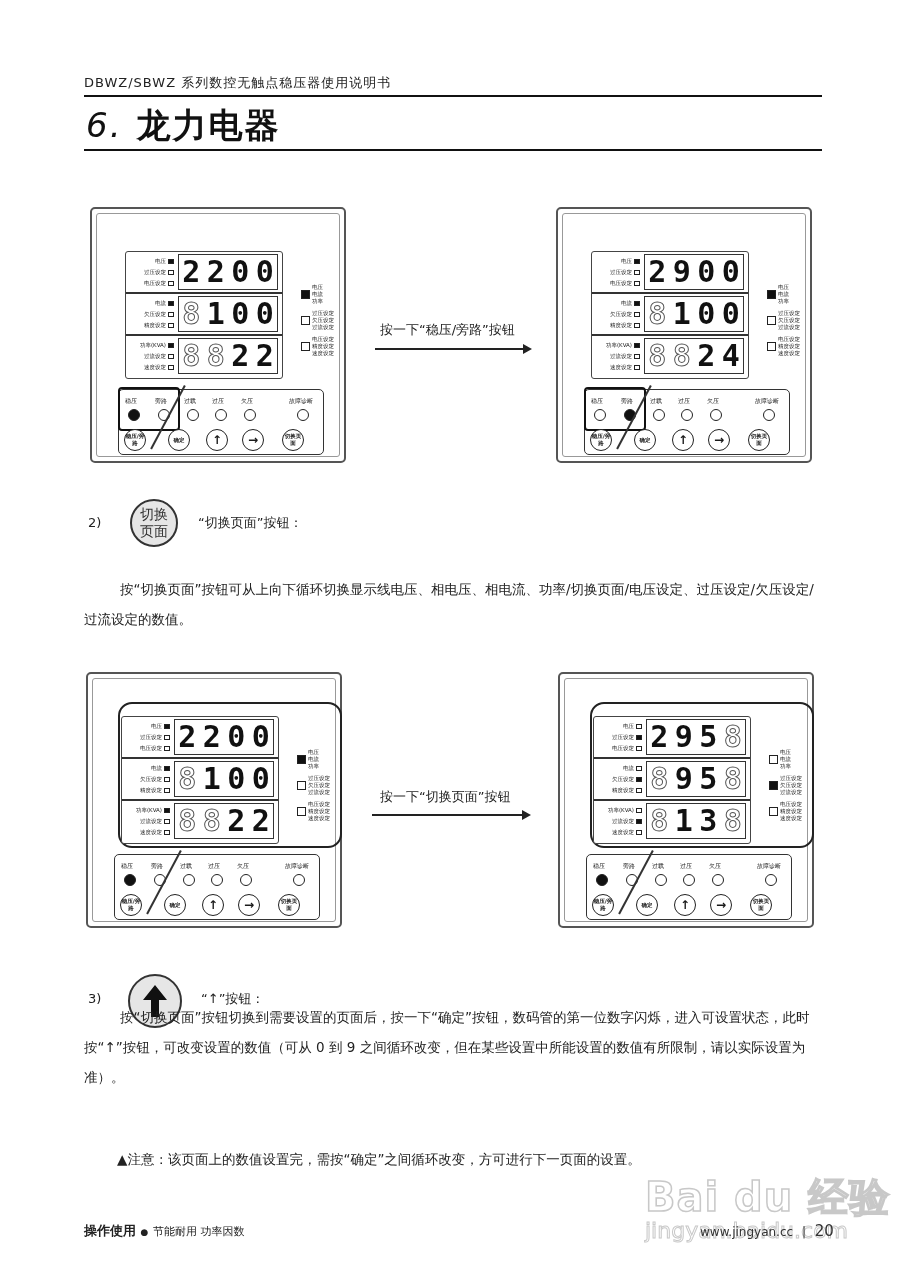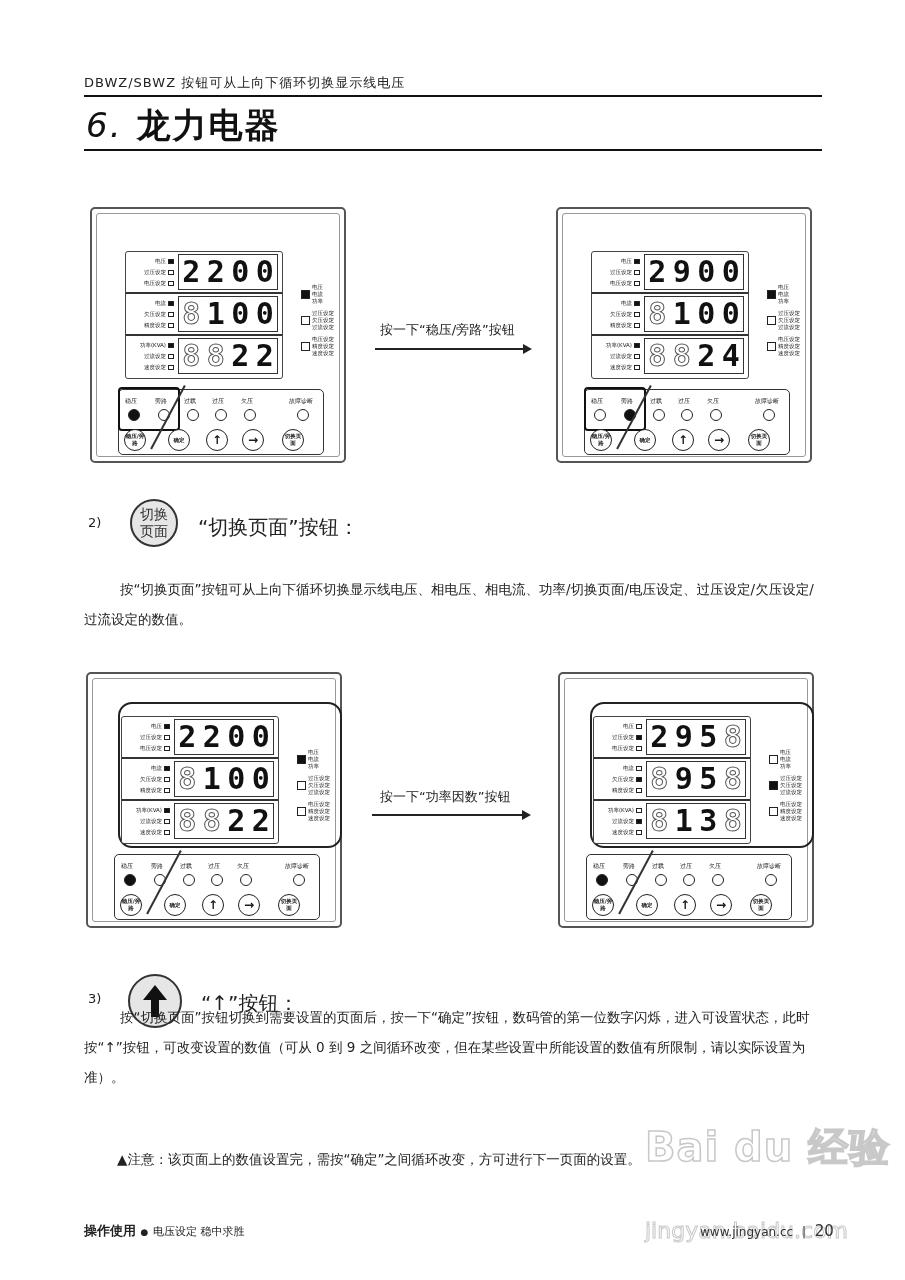--- a/index.html
+++ b/index.html
@@ -37,33 +37,33 @@
   .cbtn{position:absolute;width:20px;height:20px;border:1.5px solid #222;border-radius:50%;background:#fff;font-size:5.5px;line-height:7px;text-align:center;display:flex;align-items:center;justify-content:center;font-weight:bold;}
   .cbtn.big{font-size:12px;}
   .slash{position:absolute;width:1.5px;height:72px;background:#333;transform:rotate(28deg);transform-origin:top left;}
 
   .arrow-lbl{font-size:13px;color:#222;}
   .arrow-line{height:1.5px;background:#222;}
   .arrow-head{width:0;height:0;border-top:5px solid transparent;border-bottom:5px solid transparent;border-left:9px solid #222;}
 
   .item-num{font-size:13px;color:#222;}
   .big-btn{width:48px;height:48px;border-radius:50%;border:2px solid #333;background:#e6e6e6;box-sizing:border-box;display:flex;align-items:center;justify-content:center;font-size:14px;line-height:17px;text-align:center;color:#333;}
-  .item-title{font-size:20px;color:#222;}
+  .item-title{font-size:13px;color:#222;}
   .para{font-size:13.5px;line-height:30px;color:#222;width:740px;}
   .note{font-size:13.5px;color:#222;}
   .footer-left{font-size:13px;font-weight:bold;color:#222;}
   .footer-left .sub{font-weight:normal;font-size:11px;}
   .footer-right{font-size:12px;color:#333;}
   .wm{font-size:40px;font-weight:bold;color:#fff;-webkit-text-stroke:1.5px #c8c8c8;letter-spacing:1px;}
   .wm2{font-size:22px;color:#fff;-webkit-text-stroke:1px #c8c8c8;}
 </style>
 </head>
 <body>
 
-<div class="abs hdr-text">DBWZ/SBWZ 按钮可从上向下循环切换显示线电压</div>
+<div class="abs hdr-text">DBWZ/SBWZ 系列数控无触点稳压器使用说明书</div>
 <div class="abs hdr-line1"></div>
 <div class="abs title">
   <span class="num">6.</span><span>龙力电器</span>
 </div>
 <div class="abs hdr-line2"></div>
 
 <div class="panel" id="panel-0" style="left:90px;top:207px;">
     <div class="inner"></div>
     <div class="display">
       <div class="drow" style="top: 0px;">
@@ -421,21 +421,21 @@
     <div class="cbtn" style="left: 76px; top: 220px;">确定</div>
     <div class="cbtn big" style="left: 114px; top: 220px;">↑</div>
     <div class="cbtn big" style="left: 150px; top: 220px;">→</div>
     <div class="cbtn" style="left: 190px; top: 220px;">切换页面</div>
   </div>
 
 <div class="abs arrow-lbl" style="left:380px;top:321px;">按一下“稳压/旁路”按钮</div>
 <div class="abs arrow-line" style="left:375px;top:348px;width:150px;"></div>
 <div class="abs arrow-head" style="left:523px;top:344px;"></div>
 
-<div class="abs arrow-lbl" style="left:380px;top:788px;">按一下“功率因数”按钮</div>
+<div class="abs arrow-lbl" style="left:380px;top:788px;">按一下“切换页面”按钮</div>
 <div class="abs arrow-line" style="left:372px;top:814px;width:152px;"></div>
 <div class="abs arrow-head" style="left:522px;top:810px;"></div>
 
 <div class="abs item-num" style="left:88px;top:515px;">2)</div>
 <div class="abs big-btn" style="left:130px;top:499px;">
   <div>
       <div>切换</div>
       <div>页面</div>
     </div>
 </div>
@@ -445,25 +445,25 @@
 <div class="abs item-num" style="left:88px;top:991px;">3)</div>
 <div class="abs big-btn" style="left:128px;top:974px;width:54px;height:54px;">
   <svg width="26" height="34" viewBox="0 0 26 34">
       <polygon points="13,1 25,16 17,16 17,33 9,33 9,16 1,16" fill="#111"></polygon>
     </svg>
 </div>
 <div class="abs item-title" style="left:201px;top:990px;">“↑”按钮：</div>
 <div class="abs para" style="left:84px;top:1002px;text-indent:36px;">按“切换页面”按钮切换到需要设置的页面后，按一下“确定”按钮，数码管的第一位数字闪烁，进入可设置状态，此时按“↑”按钮，可改变设置的数值（可从 0 到 9 之间循环改变，但在某些设置中所能设置的数值有所限制，请以实际设置为准）。</div>
 <div class="abs note" style="left:117px;top:1151px;">▲注意：该页面上的数值设置完，需按“确定”之间循环改变，方可进行下一页面的设置。</div>
 
-<div class="abs wm" style="left:645px;top:1120px;">Bai du 经验</div>
+<div class="abs wm" style="left:645px;top:1170px;">Bai du 经验</div>
 <div class="abs wm2" style="left:645px;top:1218px;">jingyan.baidu.com</div>
 
 <div class="abs footer-left" style="left:84px;top:1222px;">
   <span>操作使用</span>
   <span style="font-size:9px;">●</span>
-  <span class="sub">电压设定 稳中求胜</span>
+  <span class="sub">节能耐用 功率因数</span>
 </div>
 <div class="abs footer-right" style="left:700px;top:1222px;">
   <span>www.jingyan.cc</span>
   <span style="margin:0 5px;">|</span>
   <span style="font-size:15px;">20</span>
 </div>
 
 </body></html>

